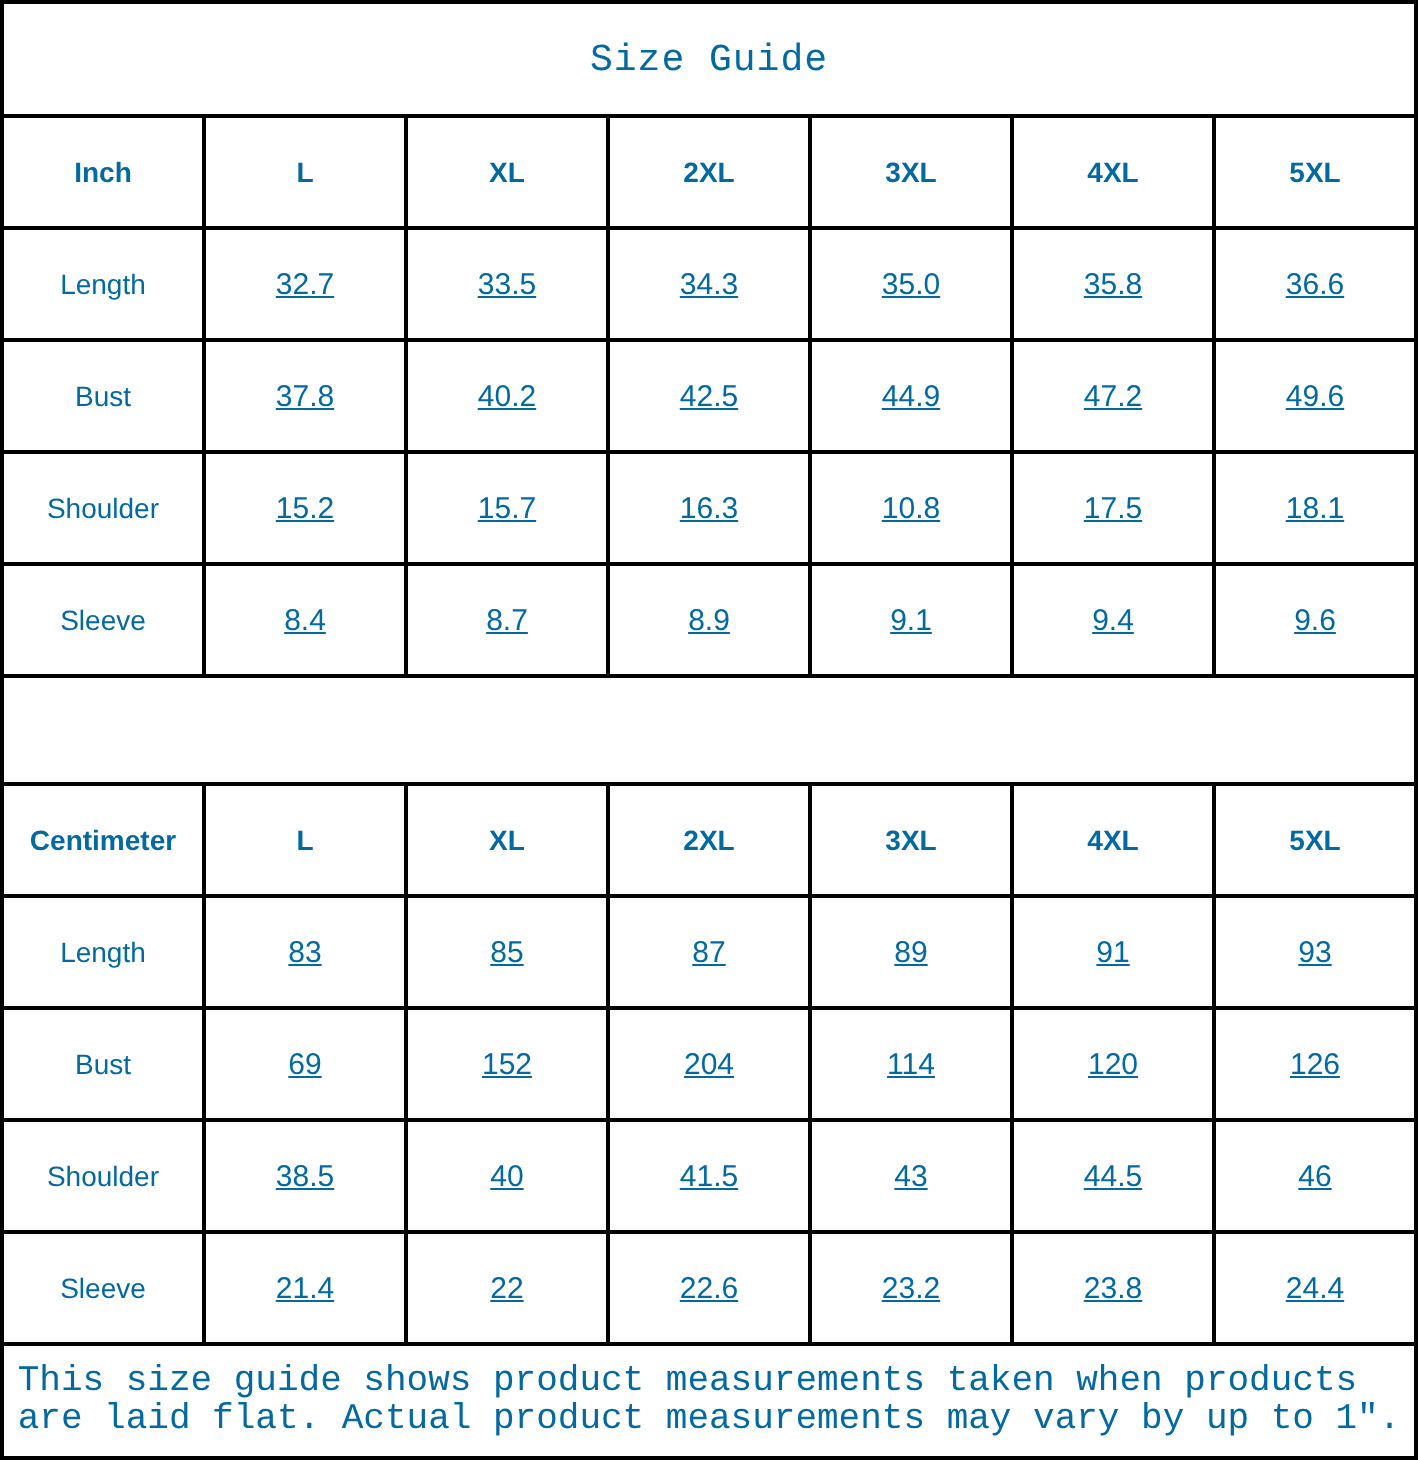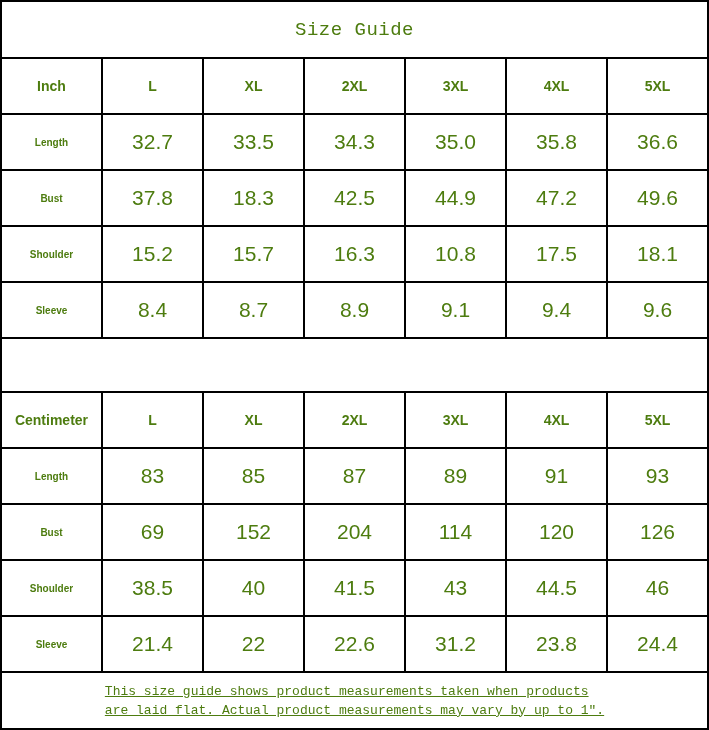--- a/index.html
+++ b/index.html
@@ -11,57 +11,57 @@
     width: 709px;
     height: 730px;
     box-sizing: border-box;
     display: grid;
     grid-template-columns: repeat(7, 1fr);
     grid-template-rows: 55px repeat(5, 54px) 52px repeat(5, 54px) 1fr;
     gap: 2px;
     padding: 2px;
     background: #000000;
     font-family: "Liberation Sans", sans-serif;
-    color: #4d7c0f;
+    color: #0369a1;
   }
   .cell {
     background: #ffffff;
     display: flex;
     align-items: center;
     justify-content: center;
     overflow: hidden;
   }
   .title-cell {
     grid-column: 1 / -1;
     font-family: "Liberation Mono", "DejaVu Sans Mono", monospace;
     font-size: 19px;
     font-weight: normal;
     letter-spacing: 0.5px;
   }
   .hdr {
     font-weight: bold;
     font-size: 14px;
   }
   .lbl {
-    font-weight: bold;
-    font-size: 10px;
+    font-weight: normal;
+    font-size: 14px;
   }
   .val {
-    font-size: 21px;
+    font-size: 15px;
     font-weight: normal;
+    text-decoration: underline;
   }
   .spacer-cell {
     grid-column: 1 / -1;
   }
   .footer-cell {
     grid-column: 1 / -1;
     font-family: "Liberation Mono", "DejaVu Sans Mono", monospace;
-    font-size: 13px;
+    font-size: 18px;
     line-height: 19px;
-    text-decoration: underline;
   }
   .footnote {
     text-align: left;
     white-space: nowrap;
   }
   .tgroup { display: contents; }
 </style>
 </head>
 <body>
 
@@ -81,21 +81,21 @@
     <div class="cell lbl">Length</div>
     <div class="cell val">32.7</div>
     <div class="cell val">33.5</div>
     <div class="cell val">34.3</div>
     <div class="cell val">35.0</div>
     <div class="cell val">35.8</div>
     <div class="cell val">36.6</div>
 
     <div class="cell lbl">Bust</div>
     <div class="cell val">37.8</div>
-    <div class="cell val">18.3</div>
+    <div class="cell val">40.2</div>
     <div class="cell val">42.5</div>
     <div class="cell val">44.9</div>
     <div class="cell val">47.2</div>
     <div class="cell val">49.6</div>
 
     <div class="cell lbl">Shoulder</div>
     <div class="cell val">15.2</div>
     <div class="cell val">15.7</div>
     <div class="cell val">16.3</div>
     <div class="cell val">10.8</div>
@@ -143,21 +143,21 @@
     <div class="cell val">40</div>
     <div class="cell val">41.5</div>
     <div class="cell val">43</div>
     <div class="cell val">44.5</div>
     <div class="cell val">46</div>
 
     <div class="cell lbl">Sleeve</div>
     <div class="cell val">21.4</div>
     <div class="cell val">22</div>
     <div class="cell val">22.6</div>
-    <div class="cell val">31.2</div>
+    <div class="cell val">23.2</div>
     <div class="cell val">23.8</div>
     <div class="cell val">24.4</div>
   </div>
 
   <div class="cell footer-cell">
     <div class="footnote">
       <div>This size guide shows product measurements taken when products</div>
       <div>are laid flat. Actual product measurements may vary by up to 1″.</div>
     </div>
   </div>

